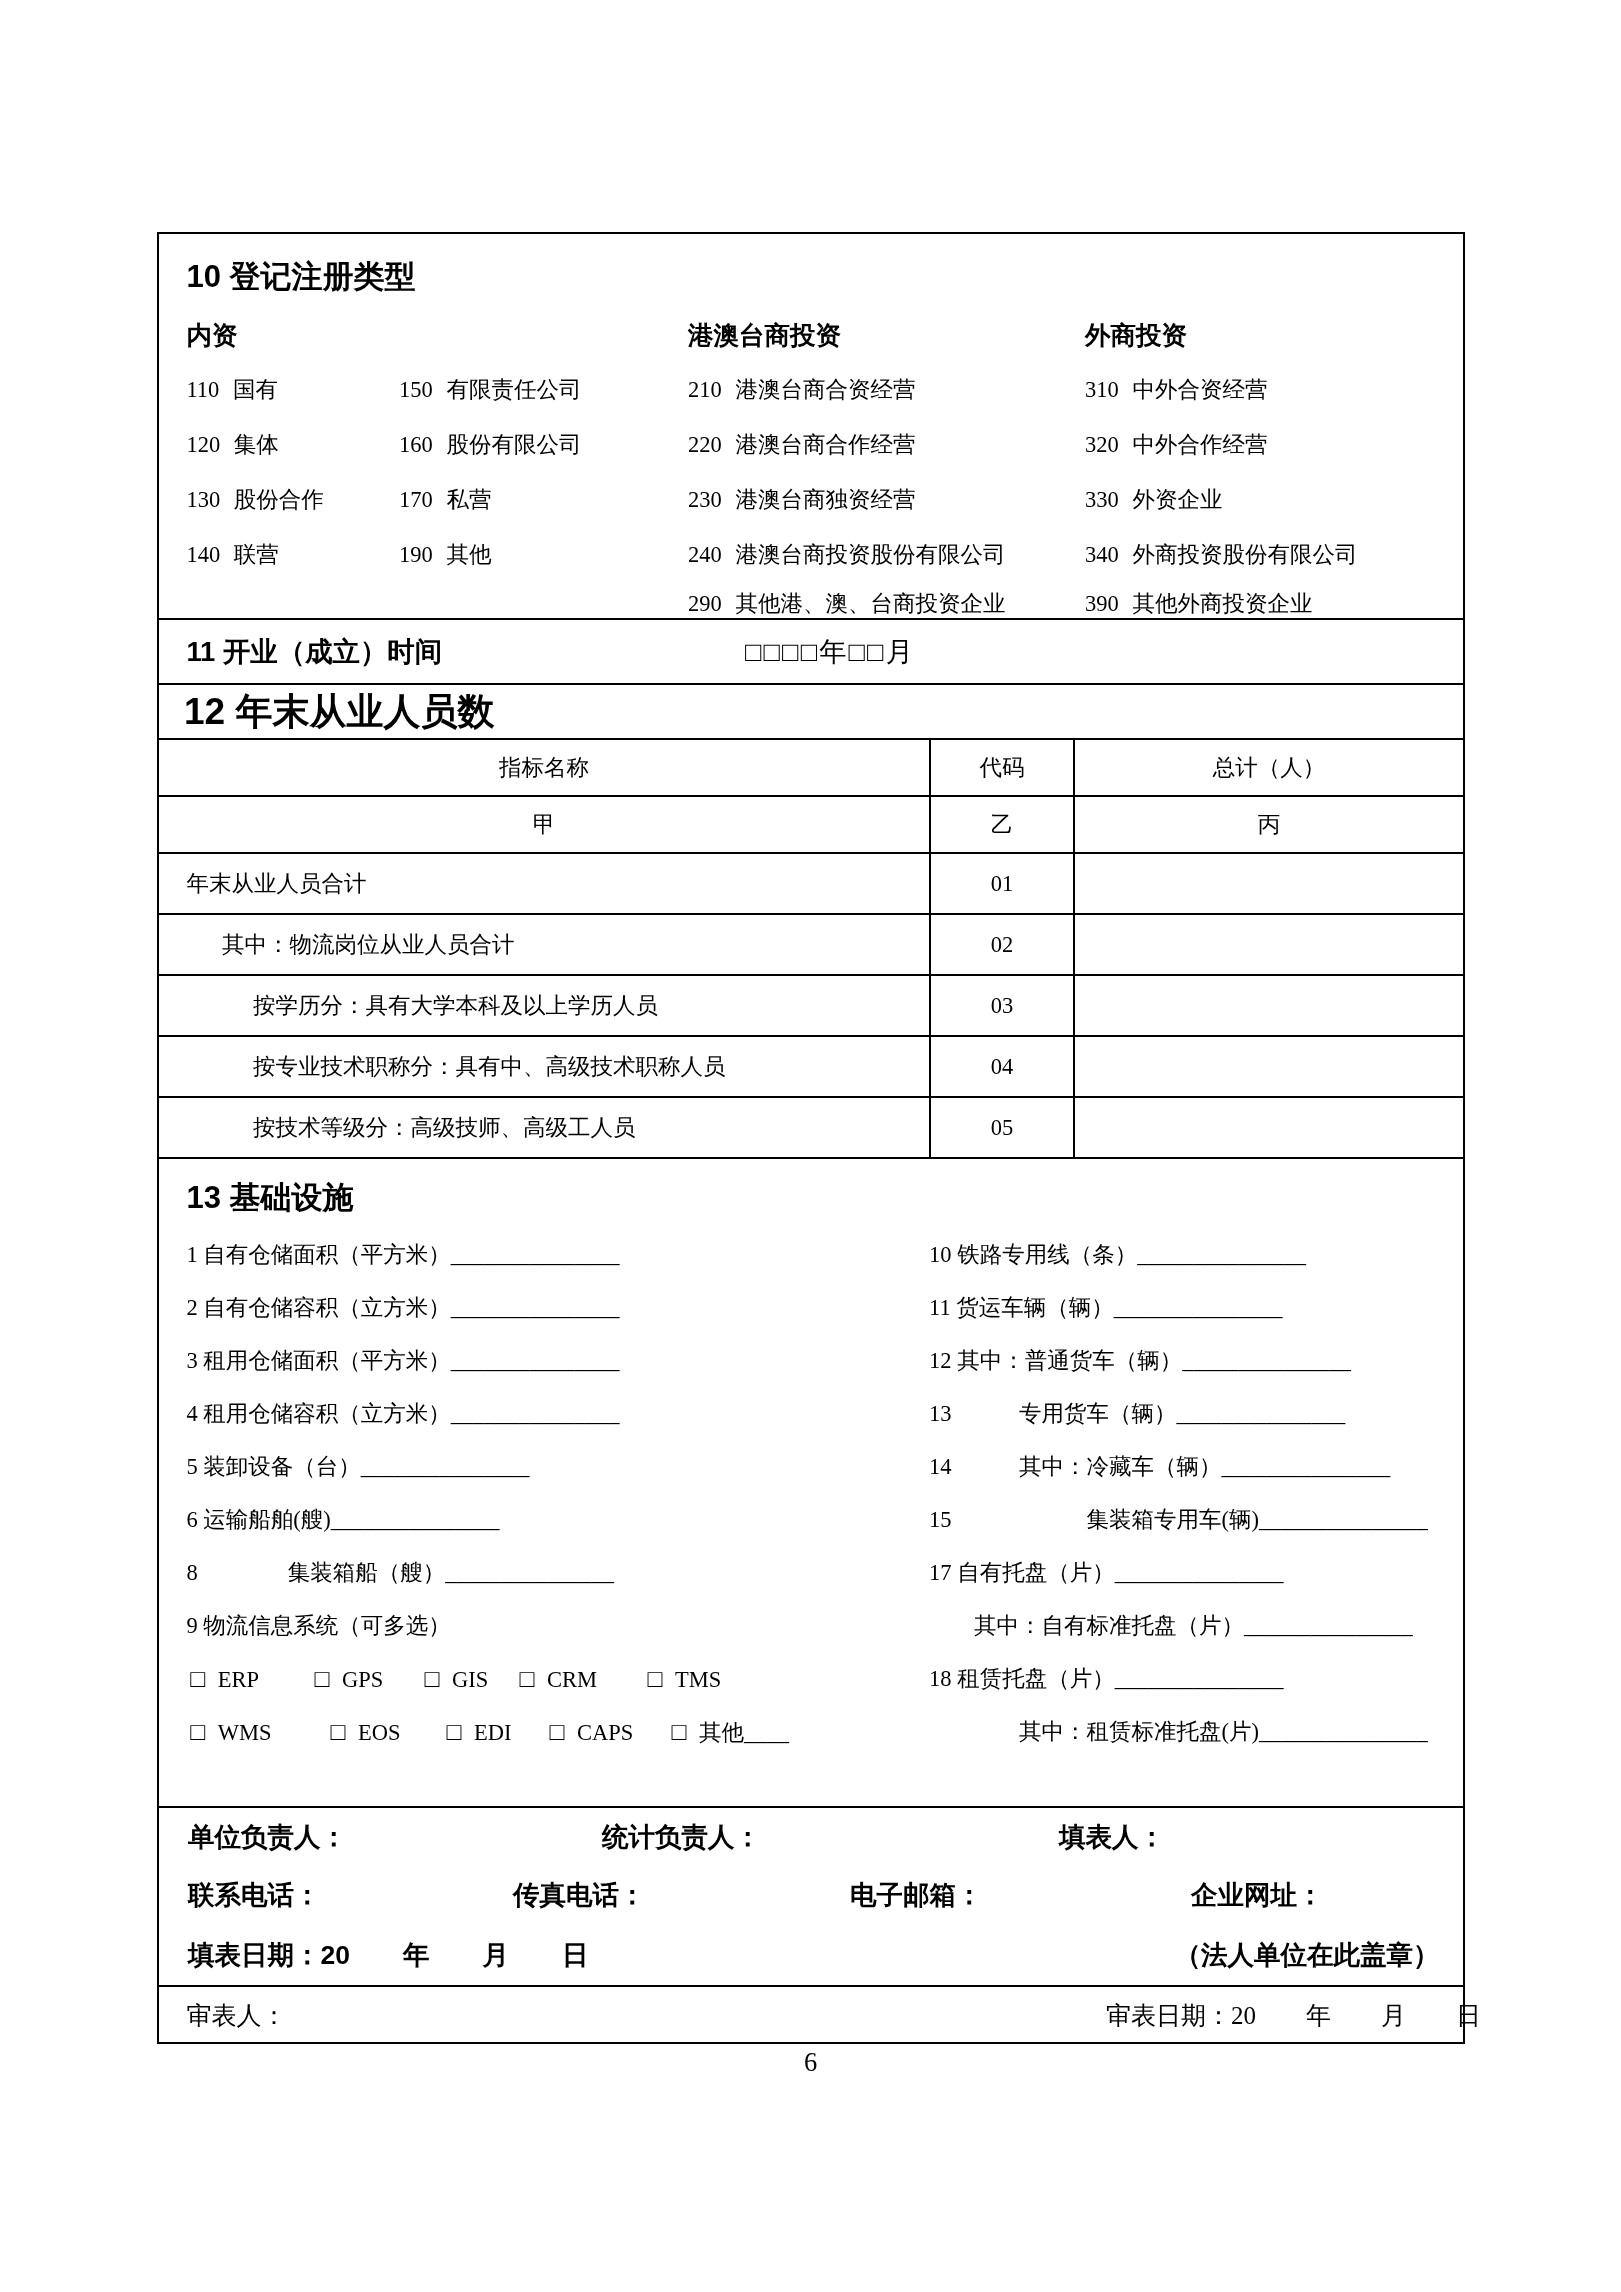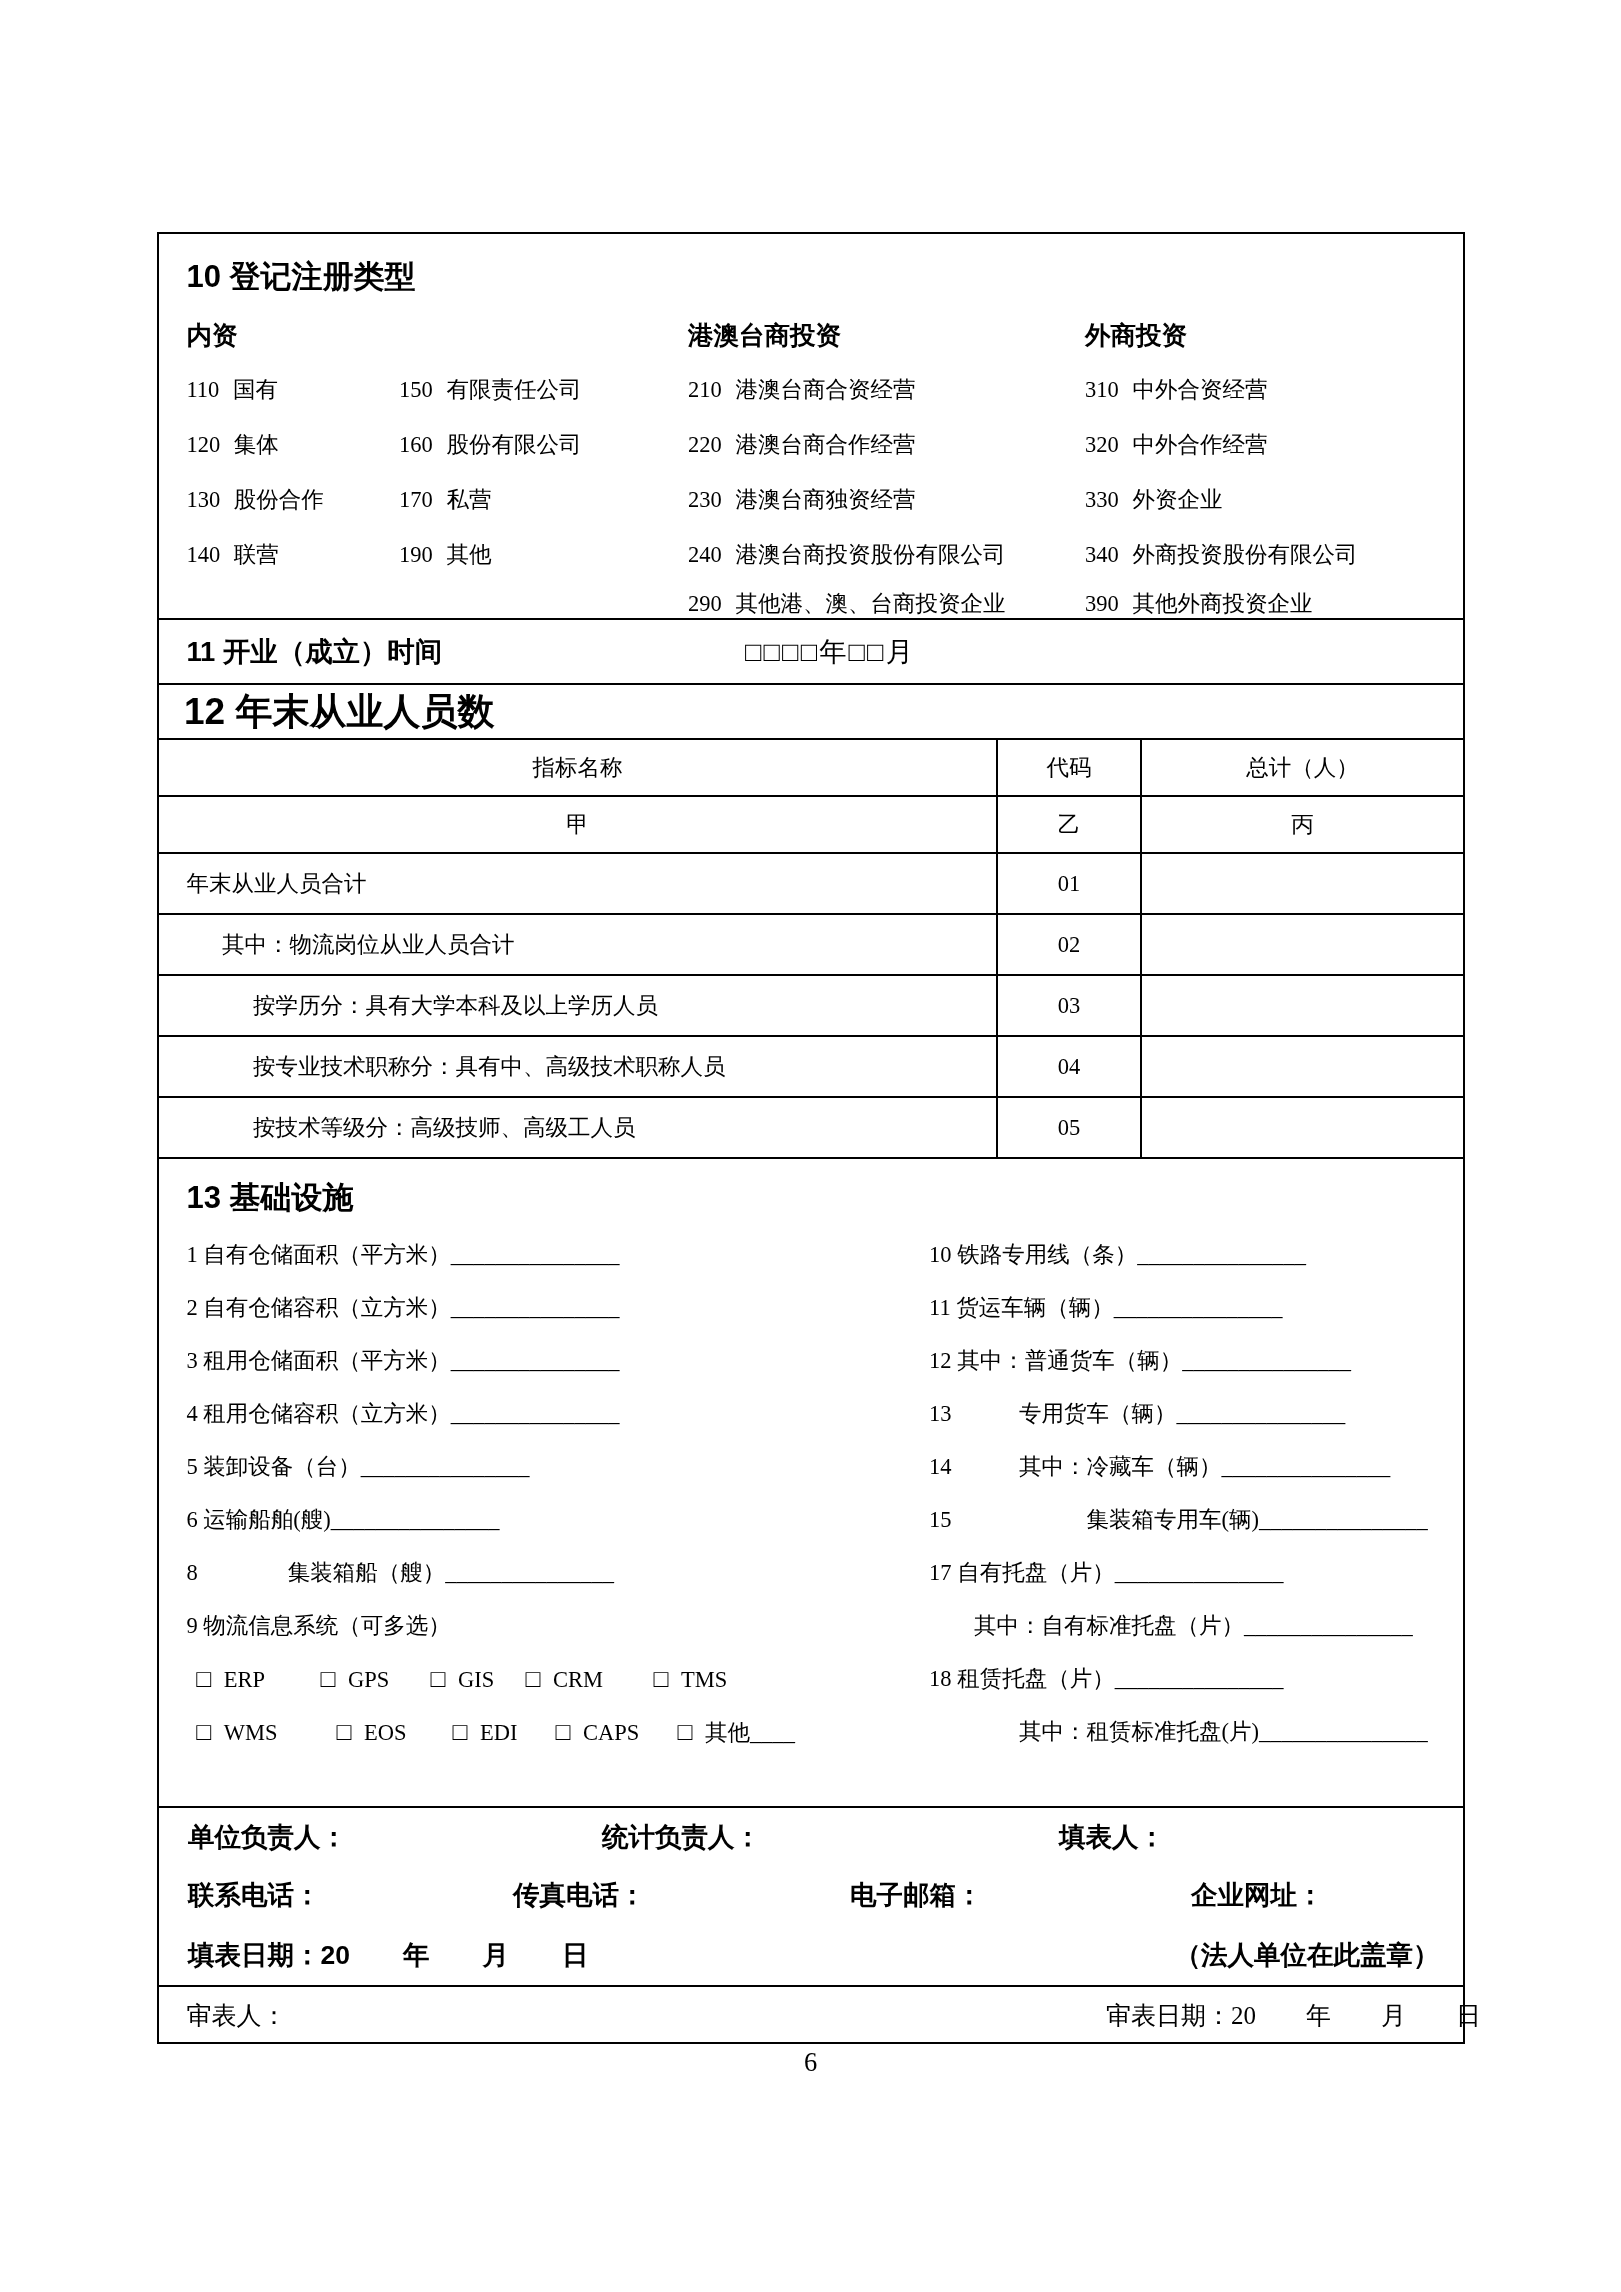--- a/index.html
+++ b/index.html
@@ -27,35 +27,35 @@
   .s12t{height:55px;border-top:2.9px solid #000;}
   .s12-title{position:absolute;left:25px;top:50%;transform:translateY(-50%);font-size:37px;white-space:nowrap;}
 
   
   .table{border-top:2.9px solid #000;}
   .trow{display:flex;}
   .trow + .trow{border-top:2.9px solid #000;}
   .trow.hrow{height:55px;}
   .trow.drow{height:59px;}
   .tc{box-sizing:border-box;display:flex;align-items:center;}
-  .tc-name{width:837px;justify-content:center;}
+  .tc-name{width:770px;justify-content:center;}
   .tc-name.body{justify-content:flex-start;}
   .tc-code{width:146px;border-left:2px solid #000;border-right:2px solid #000;justify-content:center;}
   .tc-total{flex:1;justify-content:center;}
   .ind0{padding-left:27.4px;}
   .ind1{padding-left:63px;}
   .ind2{padding-left:94px;}
 
   
   .s13{height:649px;border-top:2.9px solid #000;padding-top:13.7px;}
   .s13-title{font-size:31px;padding:3.9px 0 9.8px 27.4px;}
   .s13-row{display:flex;height:53px;align-items:center;}
   .lcell{width:770px;box-sizing:border-box;padding-left:27.4px;white-space:pre;}
   .rcell{flex:1;white-space:pre;}
-  .cbwrap{position:relative;width:100%;height:100%;margin-left:6px;}
+  .cbwrap{position:relative;width:100%;height:100%;}
   .cb{position:absolute;top:50%;transform:translateY(-50%);white-space:nowrap;}
   .cb .box{margin-right:12.7px;font-size:24.5px;}
   .r1-0{left:3.9px;} .r1-1{left:128px;} .r1-2{left:238px;} .r1-3{left:333px;} .r1-4{left:461px;}
   .r2-0{left:3.9px;} .r2-1{left:144px;} .r2-2{left:260px;} .r2-3{left:363px;} .r2-4{left:485px;}
 
   
   .frow{height:59px;}
   .f1{border-top:2.9px solid #000;}
   .frow .abs, .review .abs{position:absolute;top:50%;transform:translateY(-50%);white-space:nowrap;}
   .frow .abs{font-size:26.5px;}

